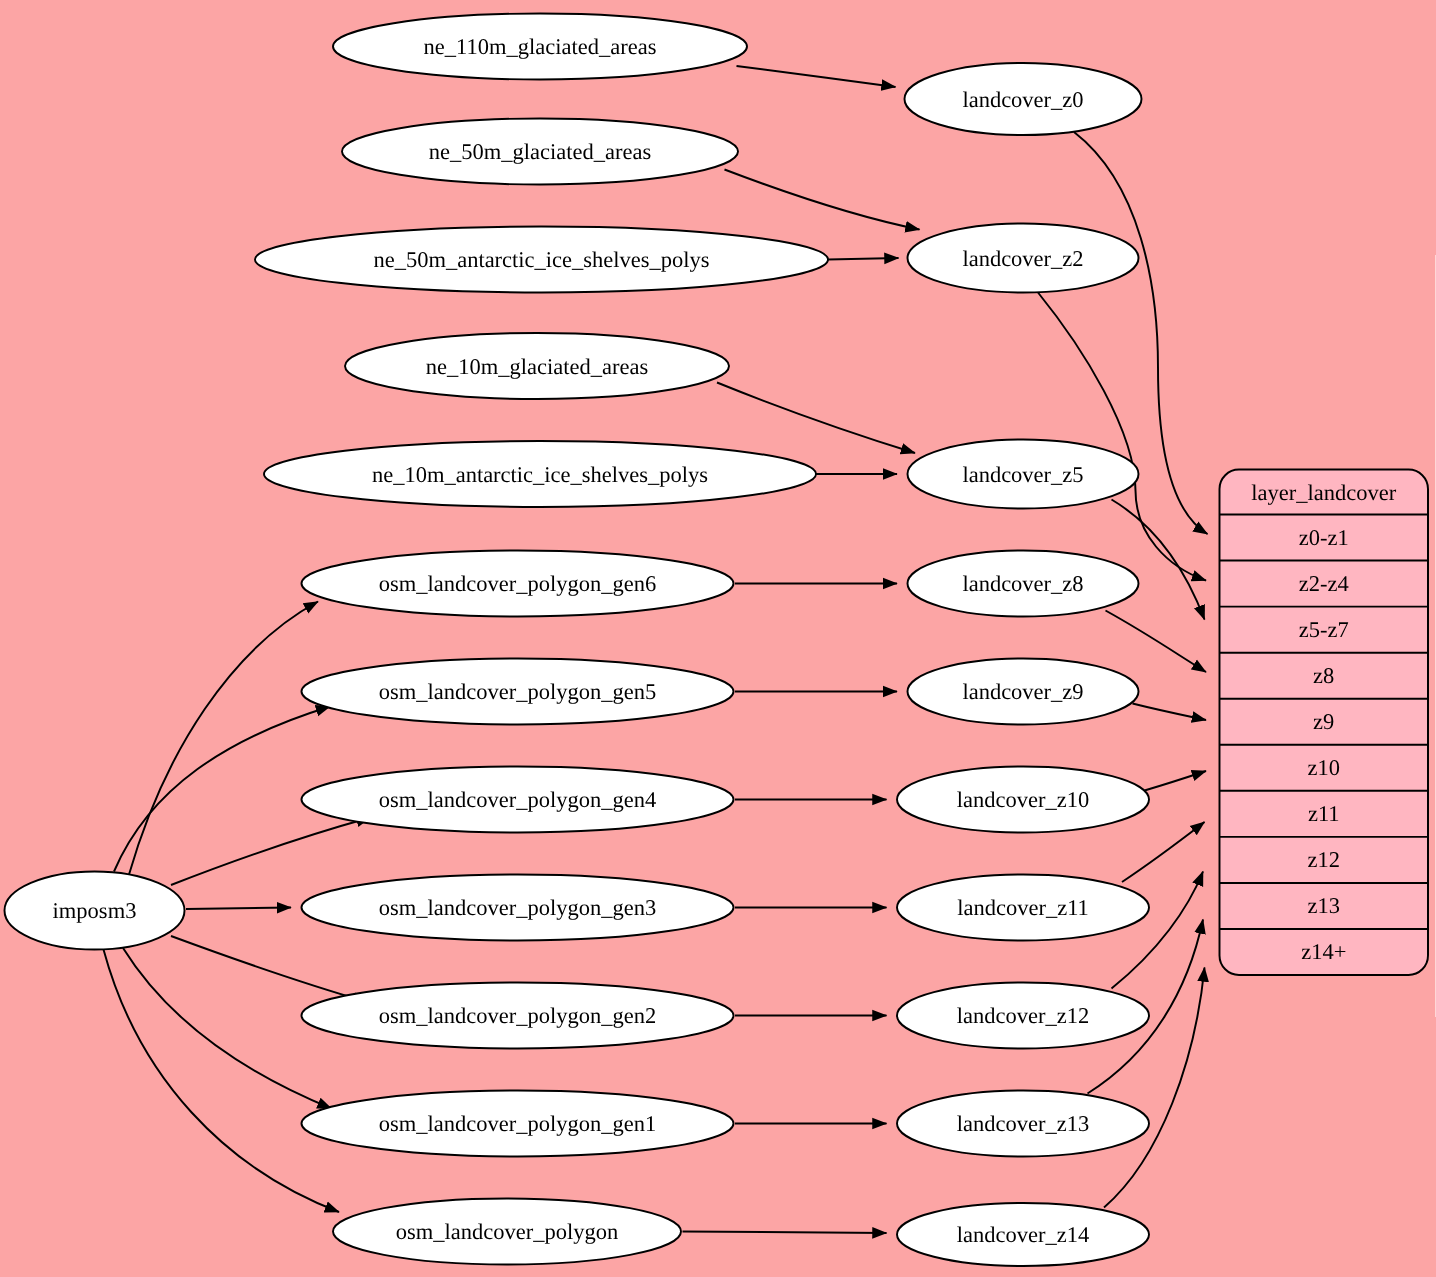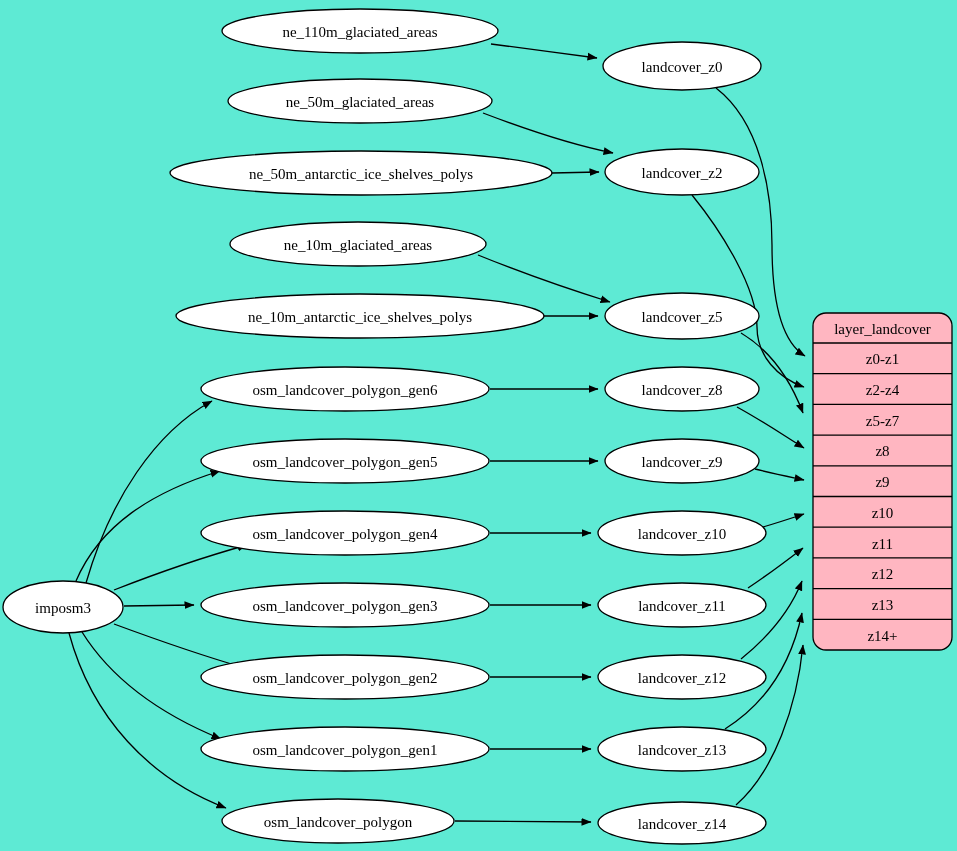--- a/index.html
+++ b/index.html
@@ -4,21 +4,21 @@
 <style>
   html, body {
     margin: 0;
     padding: 0;
     background: #ffffff;
   }
   .stage {
     position: relative;
     width: 957px;
     height: 851px;
-    background: #5eead4;
+    background: #fca5a5;
     overflow: hidden;
   }
   svg text {
     font-family: "Liberation Serif", "DejaVu Serif", serif;
     fill: #000000;
   }
   .node-label { font-size: 15px; }
   .table-label { font-size: 15px; }
 </style>
 </head>

